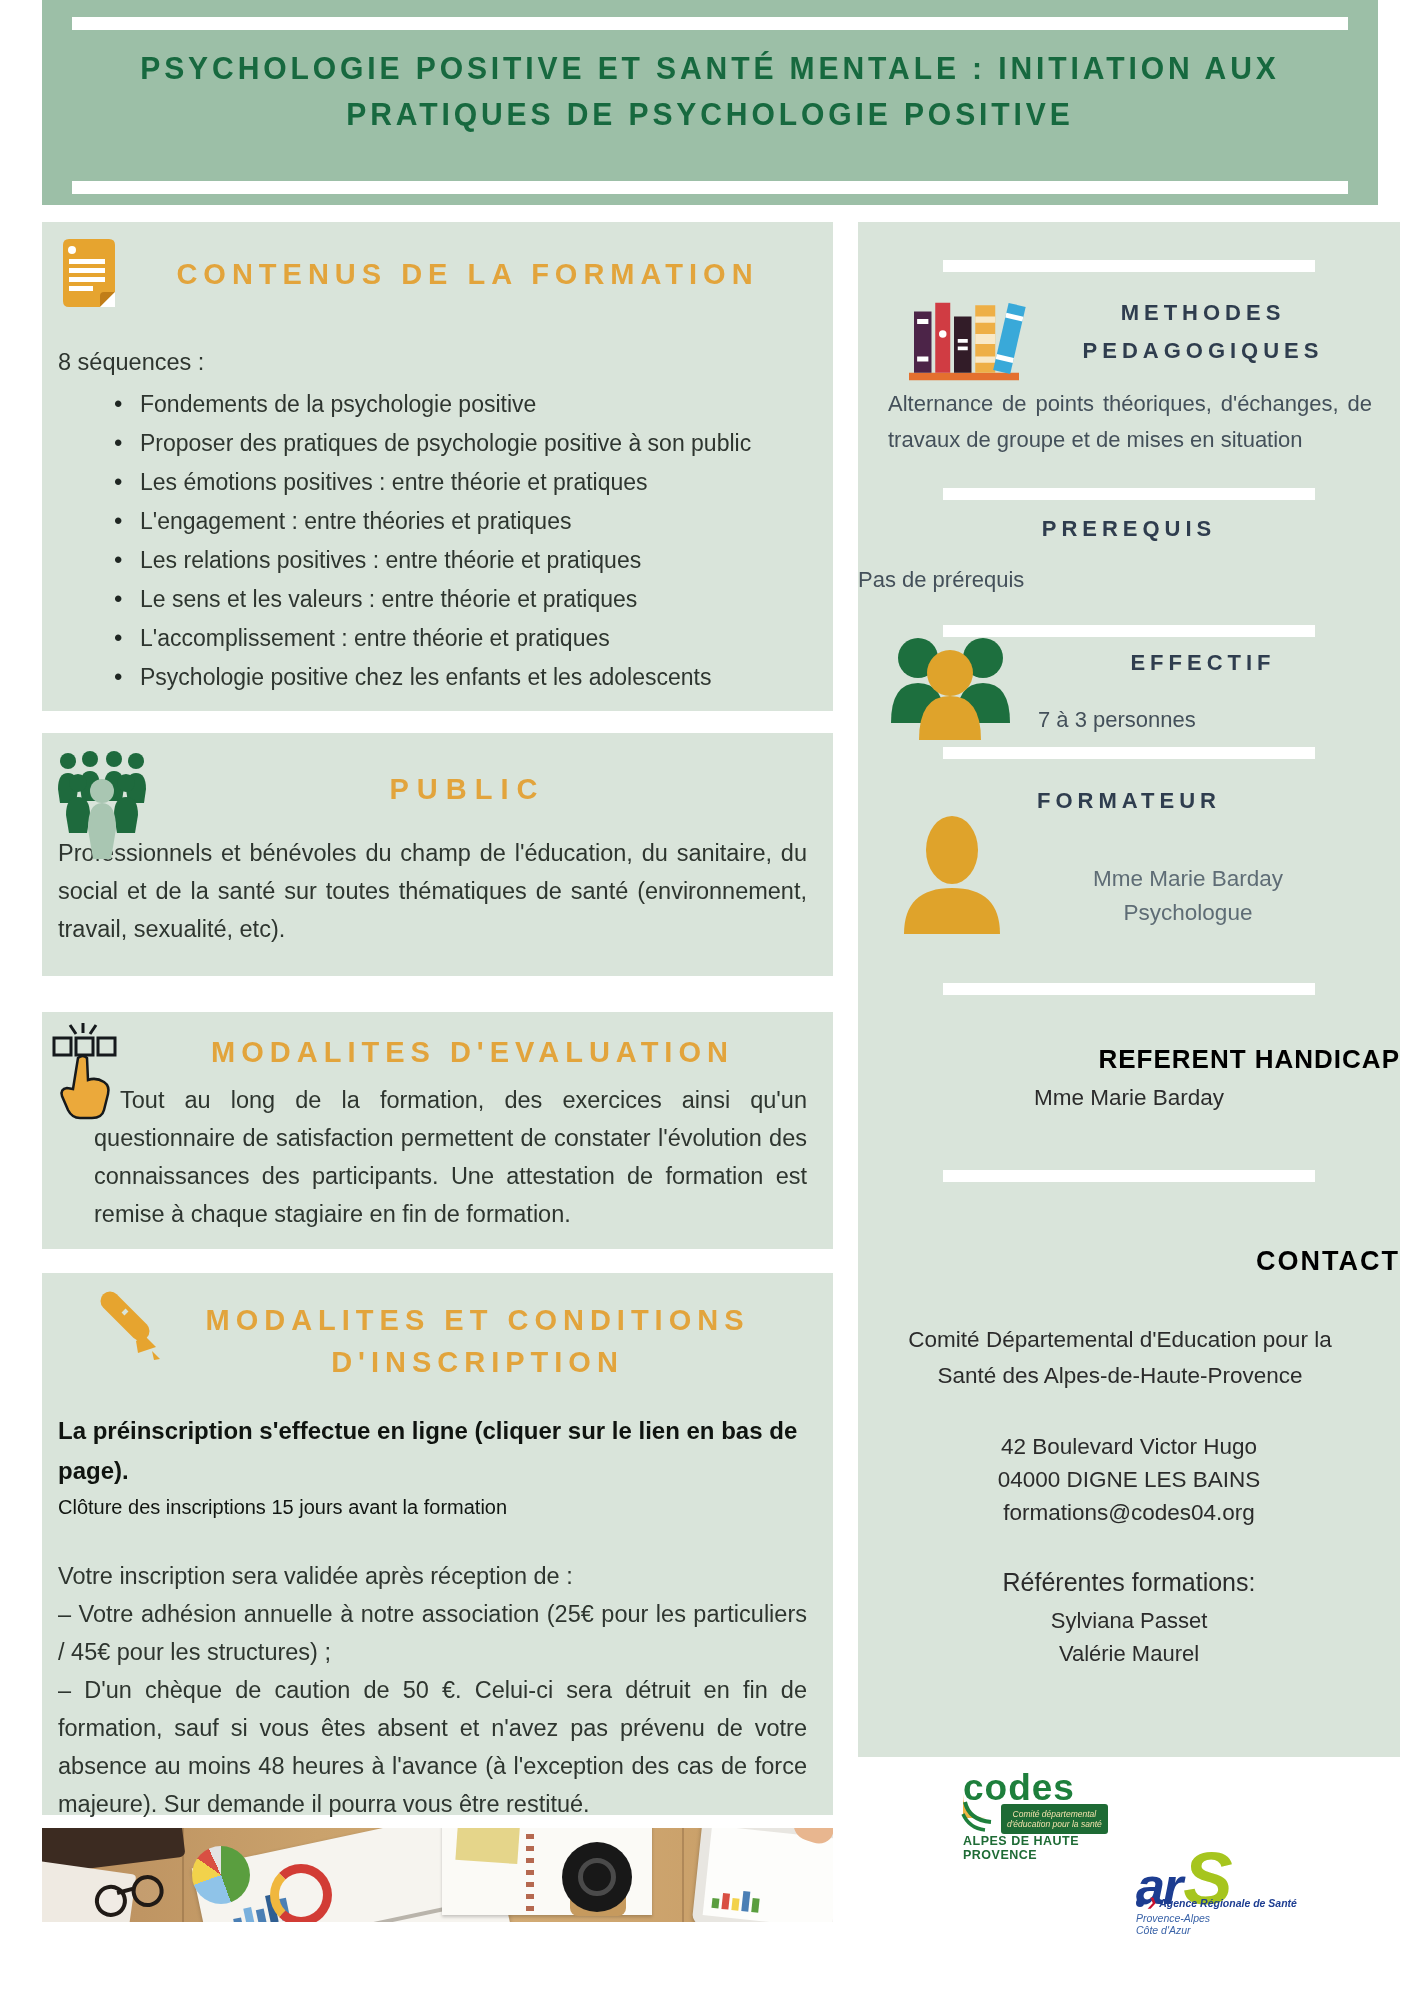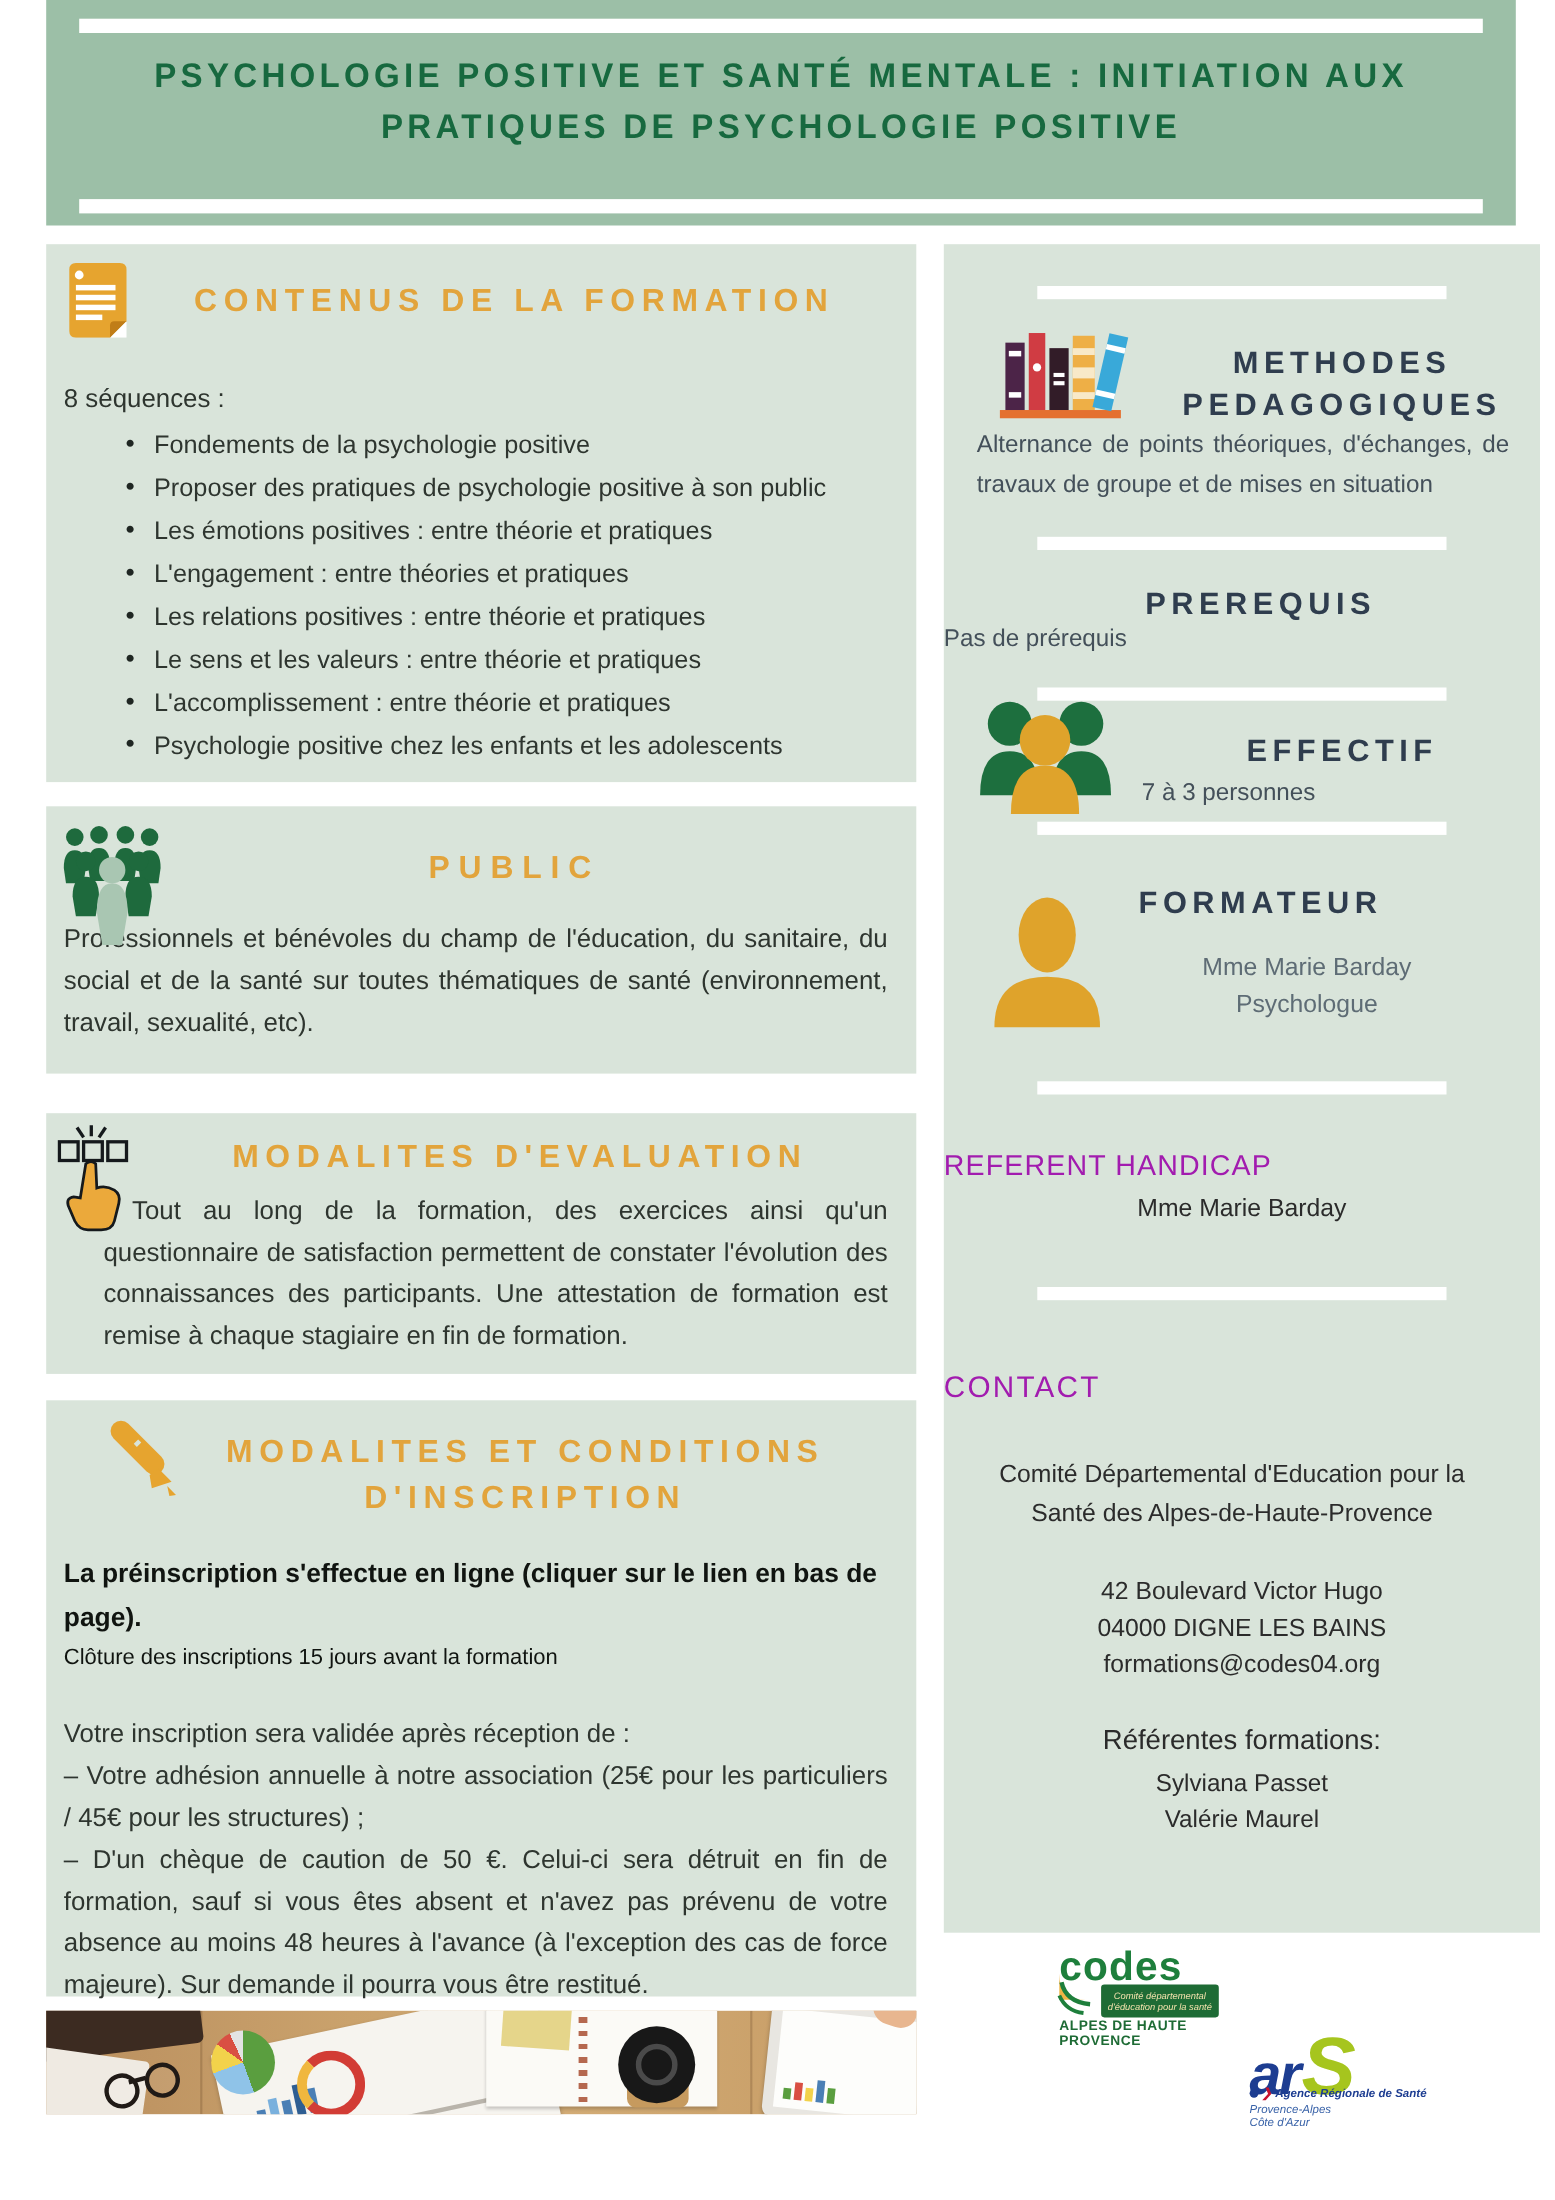--- a/index.html
+++ b/index.html
@@ -42,23 +42,23 @@
   .b2{margin-top:32px;font-weight:normal;color:#101410;font-size:20px;line-height:32px;}
   .s-inscr .body-t{line-height:38px;}
   .mt{margin-top:34px !important;}
 
   .panel-icon{position:absolute;}
 
   
   .sidebar{position:absolute;left:858px;top:222px;width:542px;height:1535px;background:#d9e4da;}
   .sb{position:absolute;left:0;width:100%;box-sizing:border-box;}
   .bar{position:absolute;left:85px;width:372px;height:12px;background:#ffffff;}
-  .side-h{margin:17px;color:#2f3d4e;font-size:28px;font-weight:bold;letter-spacing:5px;text-align:center;}
+  .side-h{margin:0;color:#2f3d4e;font-size:22px;font-weight:bold;letter-spacing:5px;text-align:center;}
   .side-b{margin:0;color:#44505a;font-size:22px;line-height:36px;text-align:left;}
-  .blk-h{margin:0;color:#a21caf;font-size:26px;font-weight:normal;letter-spacing:1px;text-align:left;}
+  .blk-h{margin:0;color:#000000;font-size:26px;font-weight:bold;letter-spacing:1px;text-align:right;}
   .gray-t{margin:0;color:#5e6c75;font-size:22.5px;line-height:34px;text-align:center;}
   .dark-t{margin:0;color:#2b2b2b;font-size:22.5px;line-height:36px;text-align:center;}
 
   
   .codes-logo{position:absolute;left:963px;top:1770px;width:160px;height:95px;}
   .codes-word{position:relative;color:#1e7f3c;font-weight:bold;font-size:37px;letter-spacing:1px;line-height:36px;z-index:2;}
   .codes-swoosh{position:absolute;left:-2px;top:22px;z-index:1;}
   .codes-box{position:absolute;left:38px;top:34px;background:#1e6b35;color:#f3e2ad;
              font-style:italic;font-size:8.5px;line-height:10px;padding:5px 6px;border-radius:3px;z-index:3;text-align:center;}
   .codes-region{position:absolute;left:0;top:64px;color:#1e6b35;font-weight:bold;font-size:12.5px;letter-spacing:.5px;}

